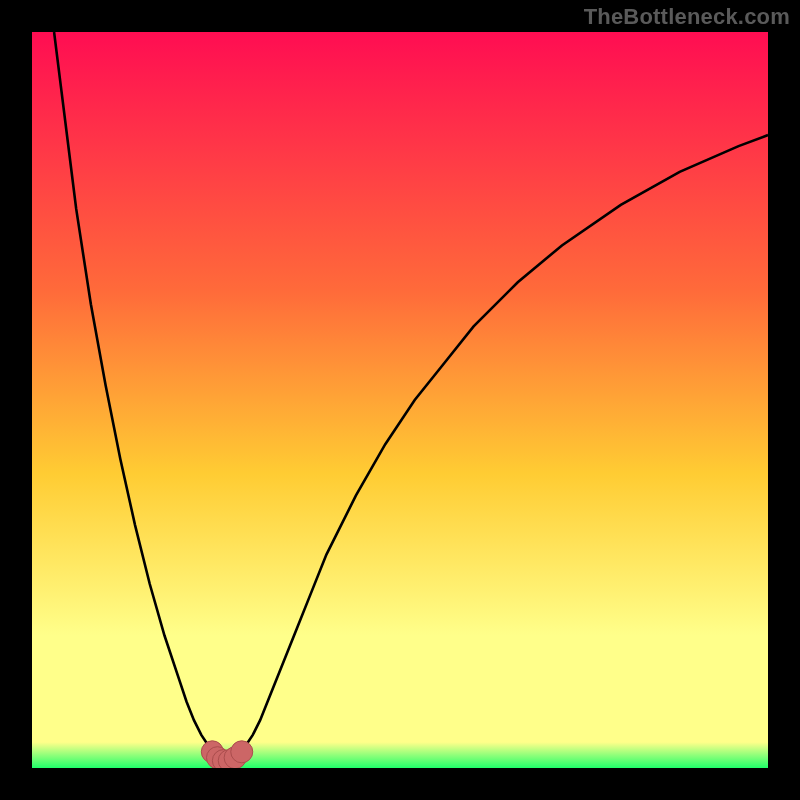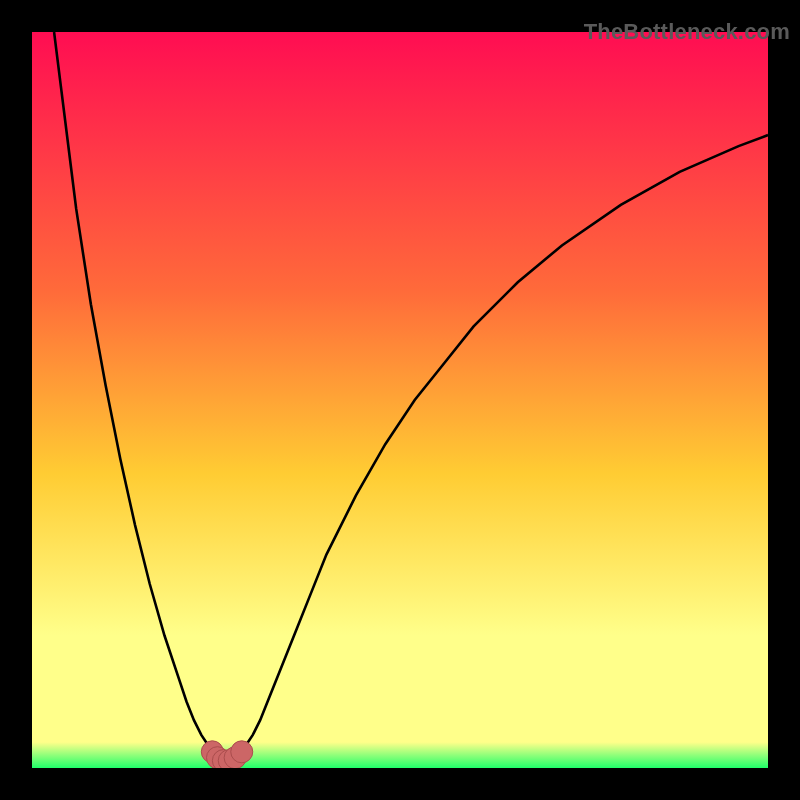--- a/index.html
+++ b/index.html
@@ -20,21 +20,21 @@
   #plot-area {
     position: absolute;
     left: 32px;
     top: 32px;
     width: 736px;
     height: 736px;
     overflow: hidden;
   }
   #watermark {
     position: absolute;
-    top: 19px;
+    top: 4px;
     right: 10px;
     font-size: 22px;
     font-weight: 600;
     color: #5a5a5a;
     letter-spacing: 0.2px;
     user-select: none;
   }
   svg { display: block; }
 </style>
 </head>

